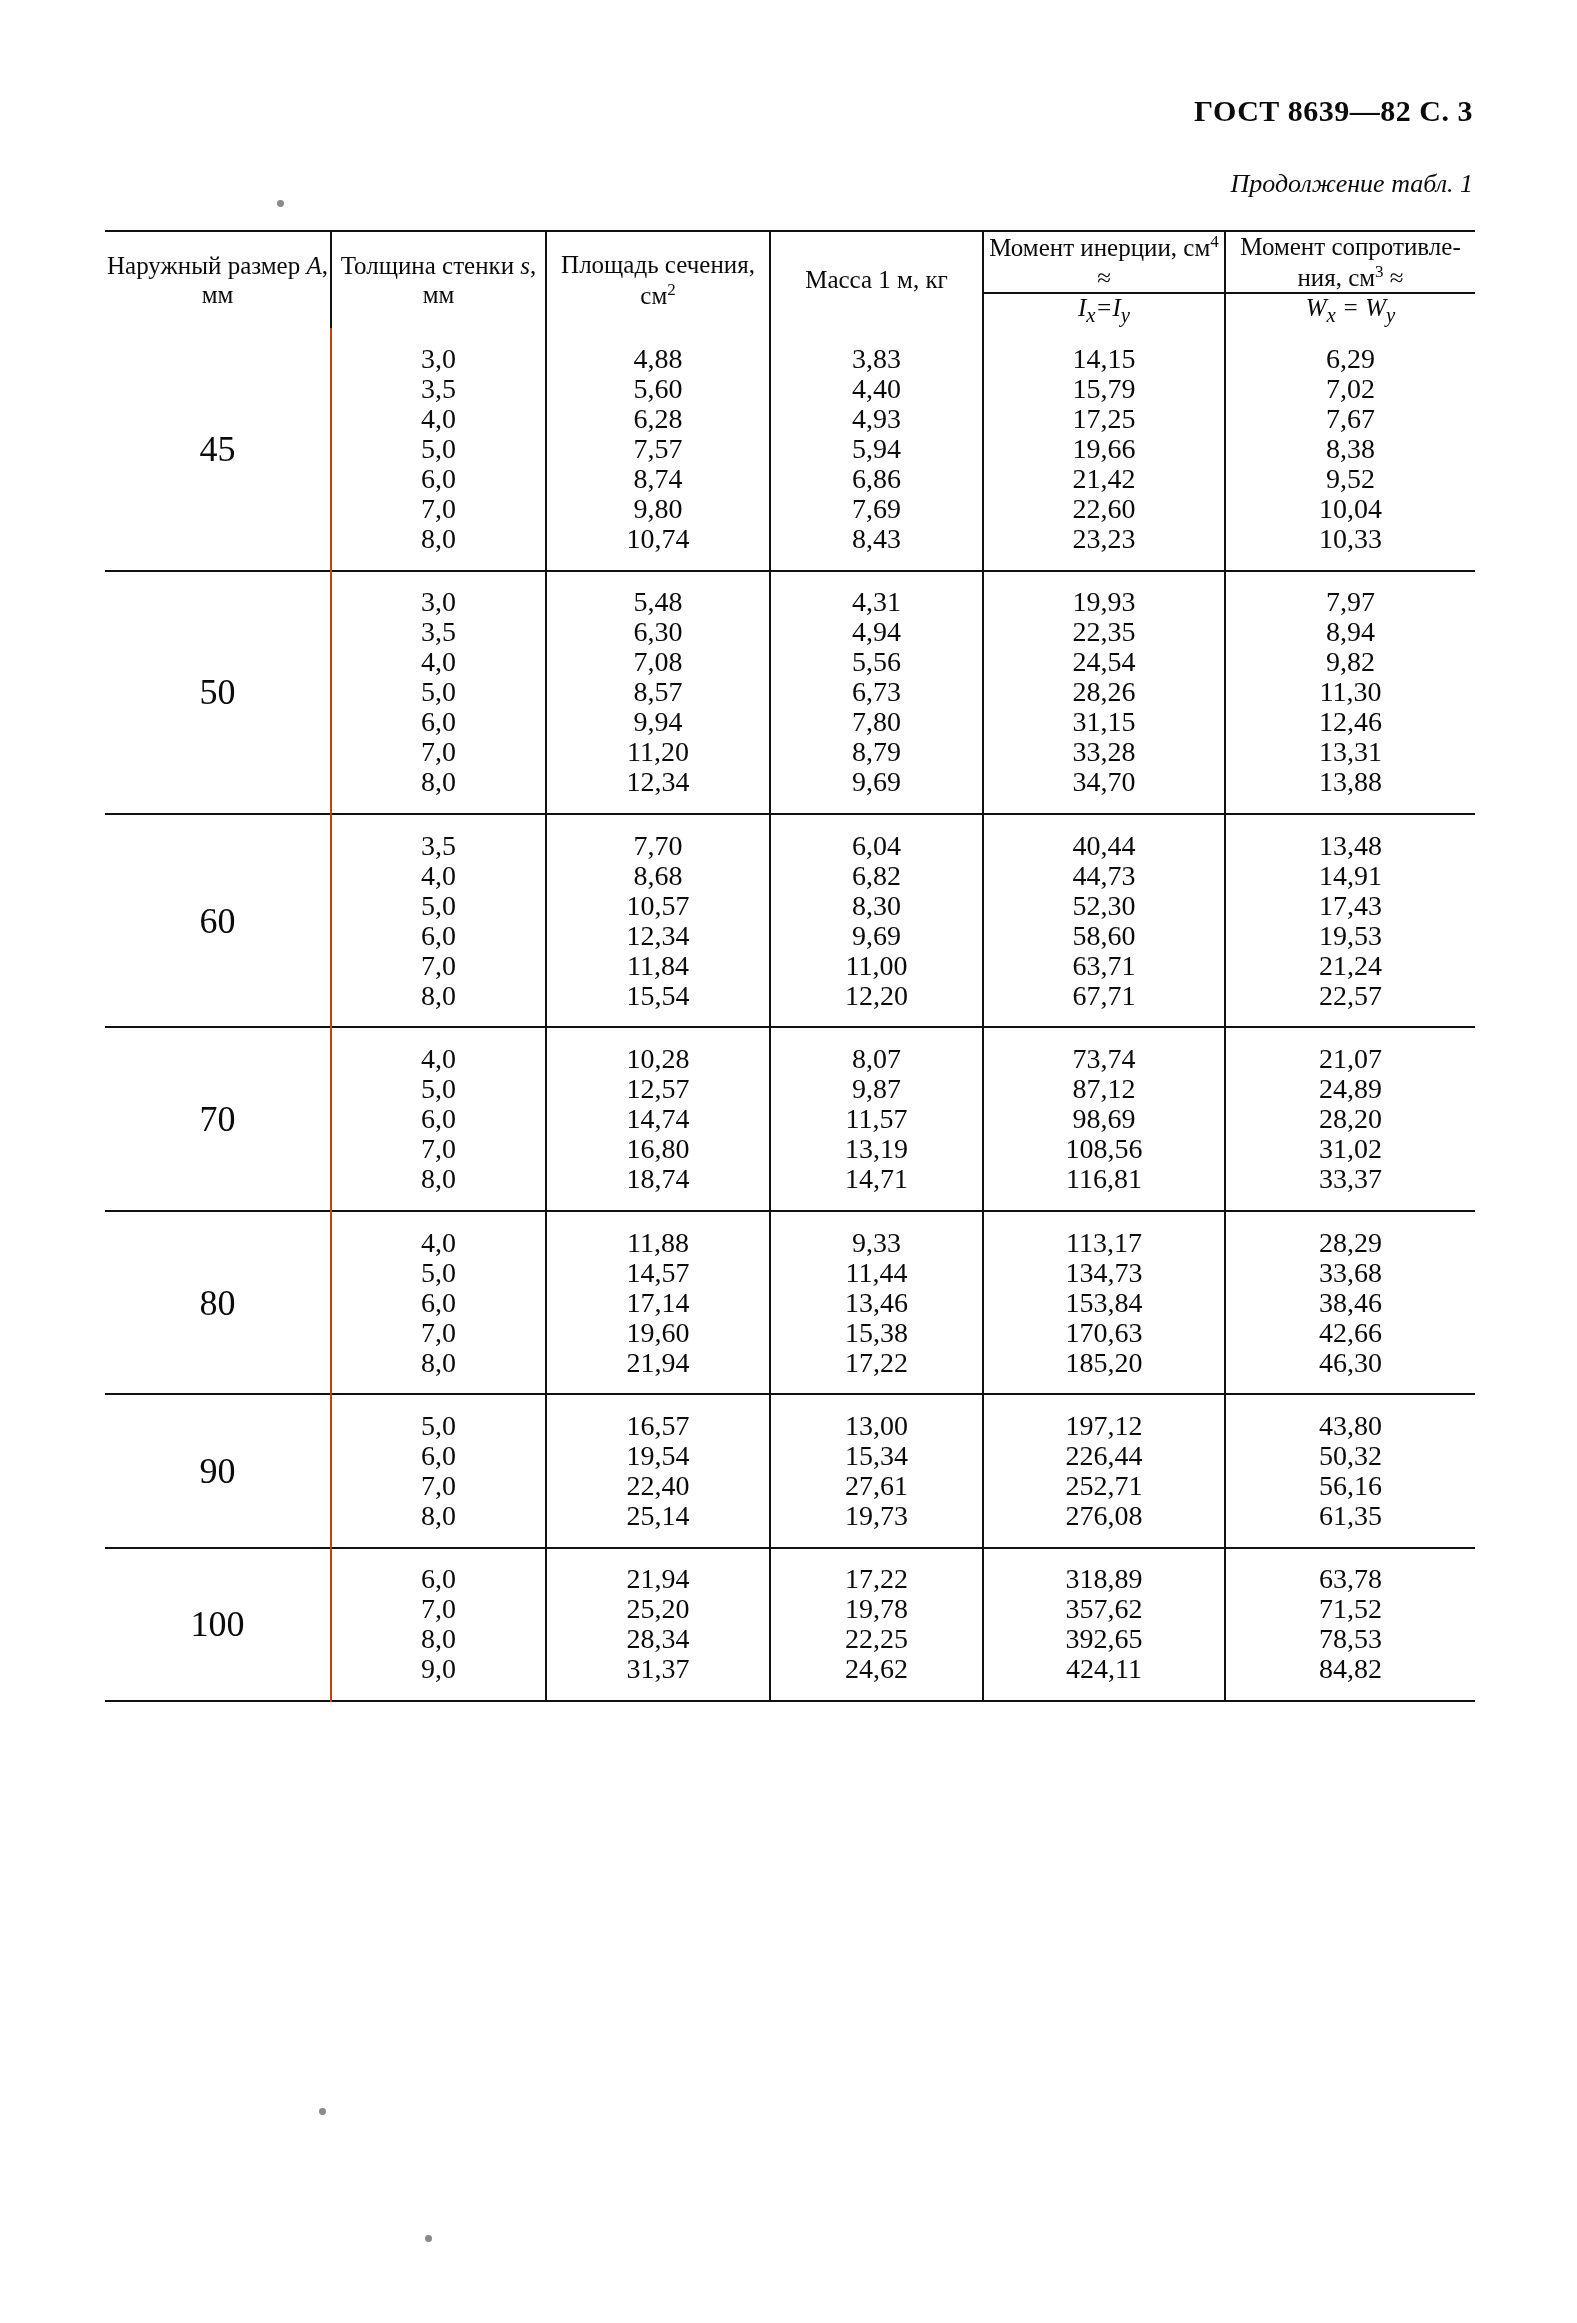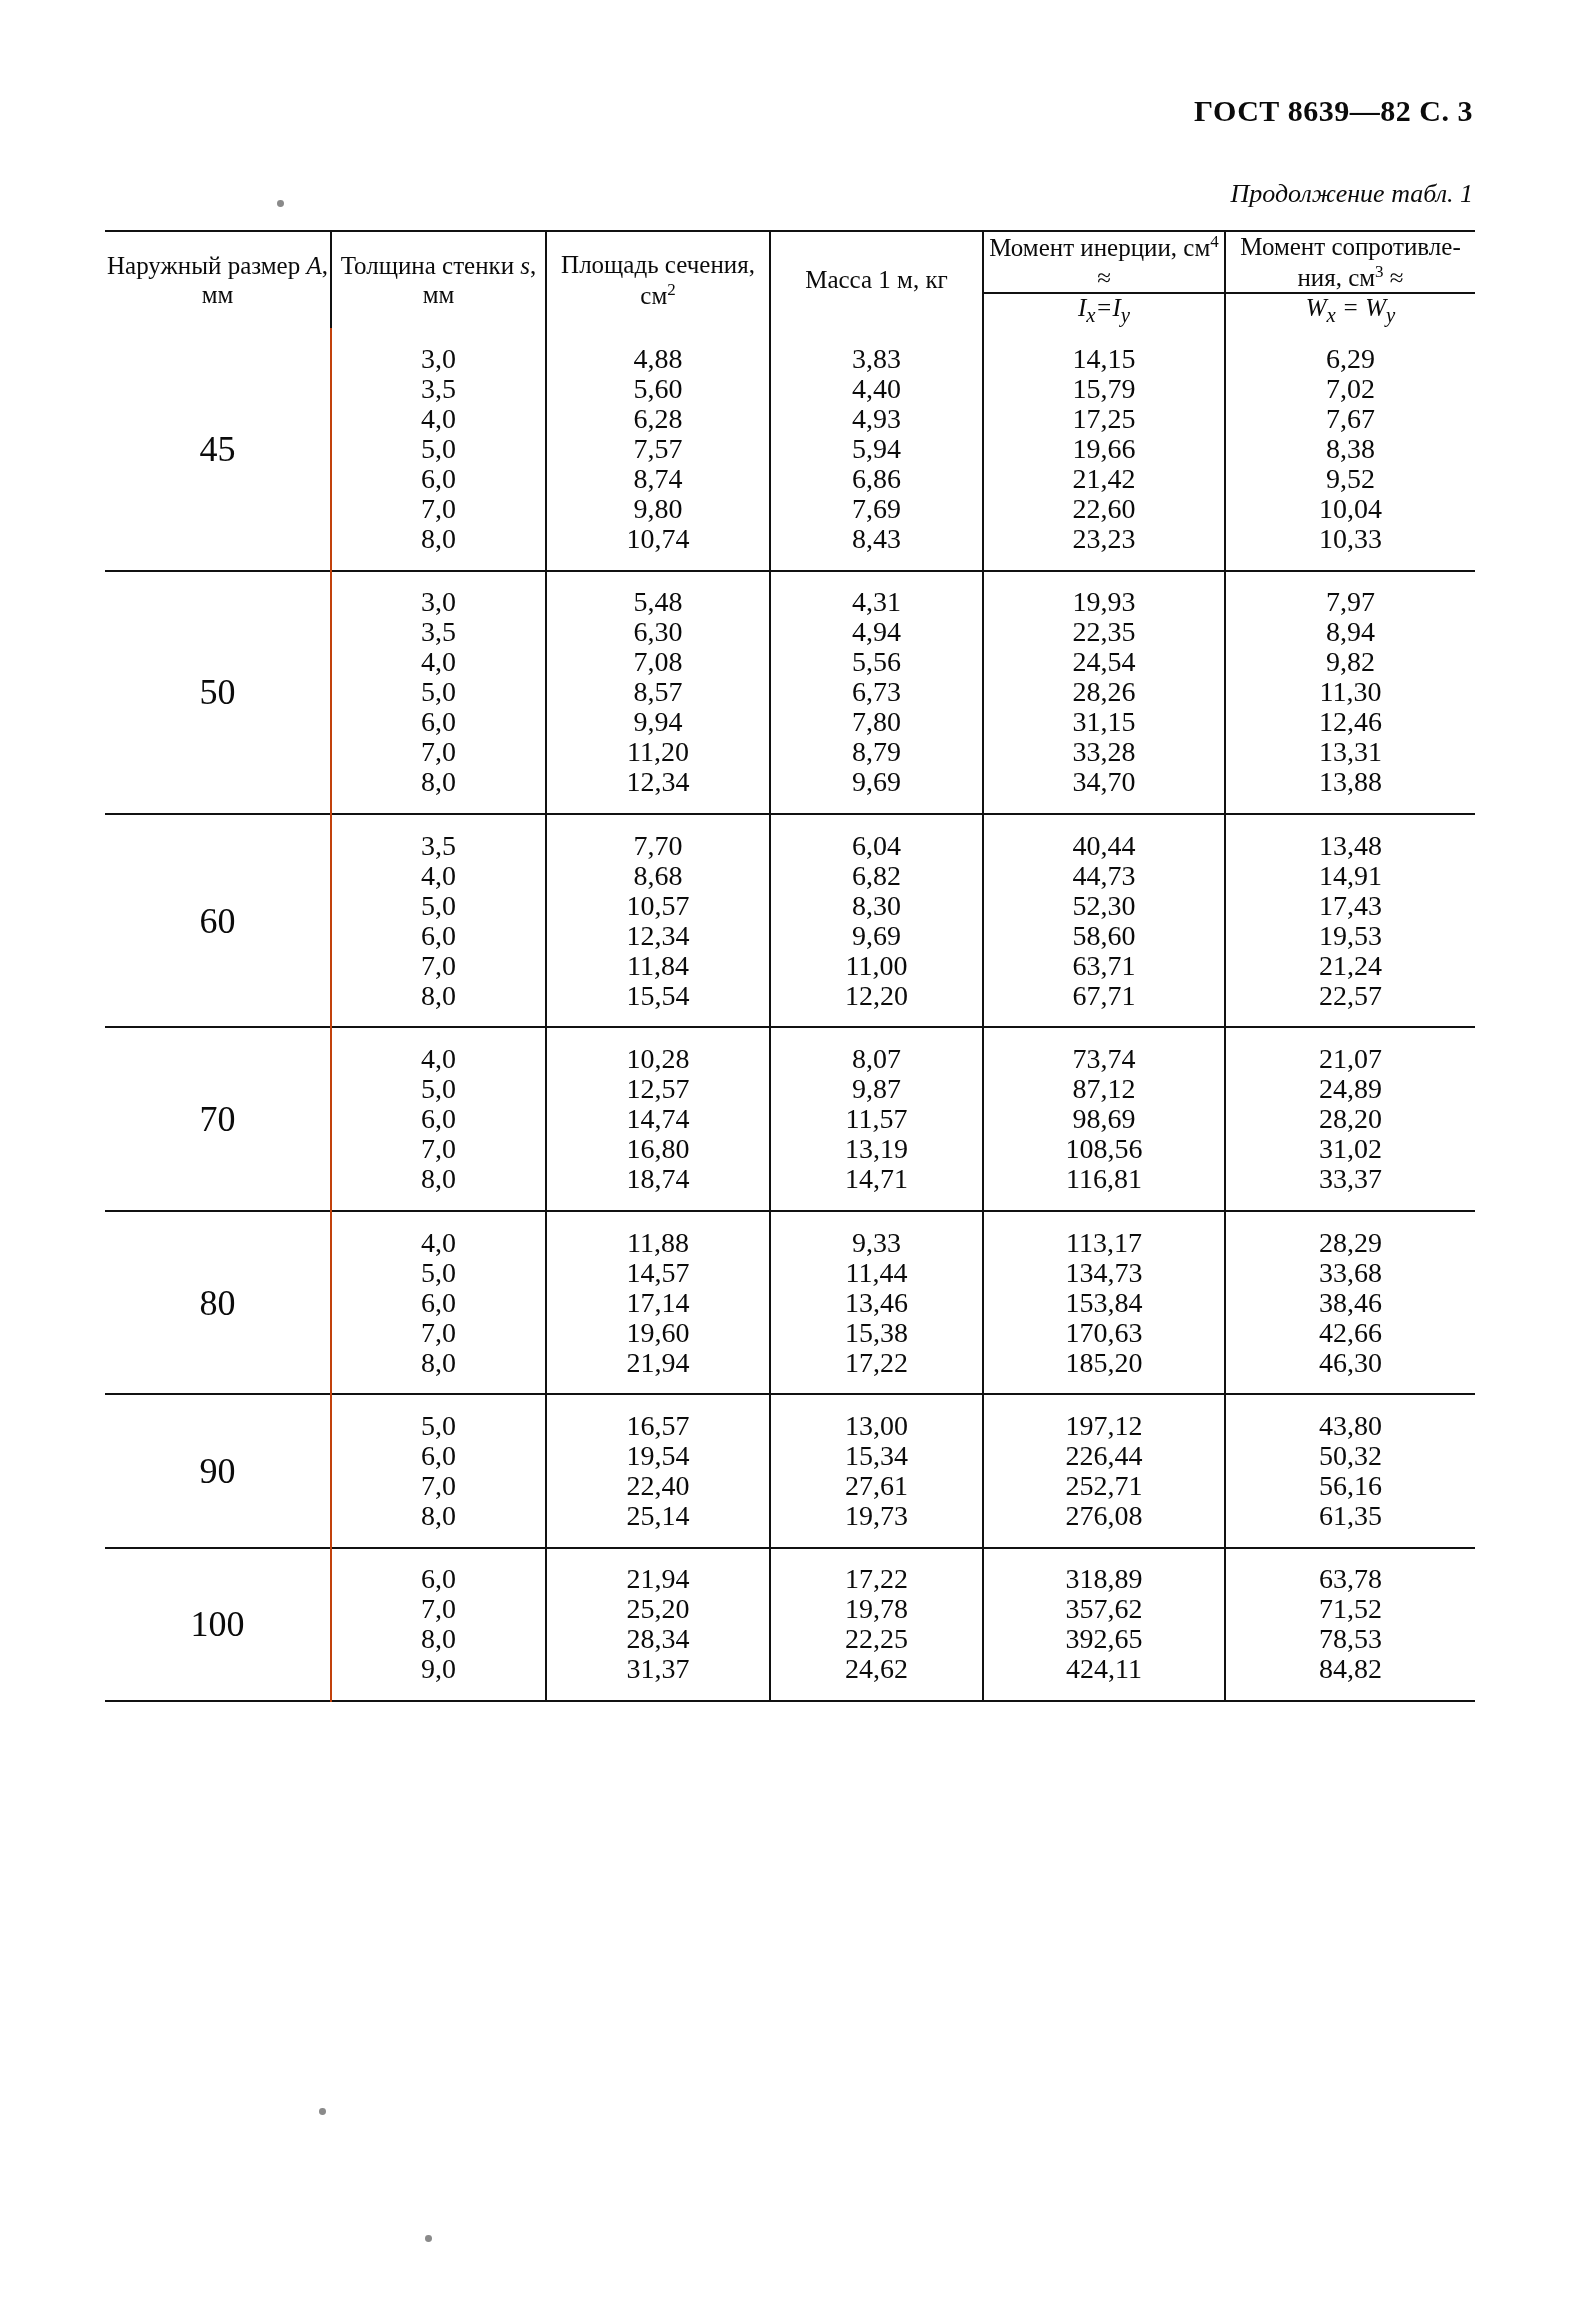--- a/index.html
+++ b/index.html
@@ -25,21 +25,21 @@
     position: absolute;
     top: 94px;
     right: 105px;
     font-size: 30px;
     font-weight: bold;
     letter-spacing: 0.5px;
     white-space: nowrap;
   }
   .continuation {
     position: absolute;
-    top: 179px;
+    top: 169px;
     right: 105px;
     font-size: 26px;
     font-style: italic;
     white-space: nowrap;
   }
   
   .table-wrap {
     position: absolute;
     top: 230px;
     left: 105px;

